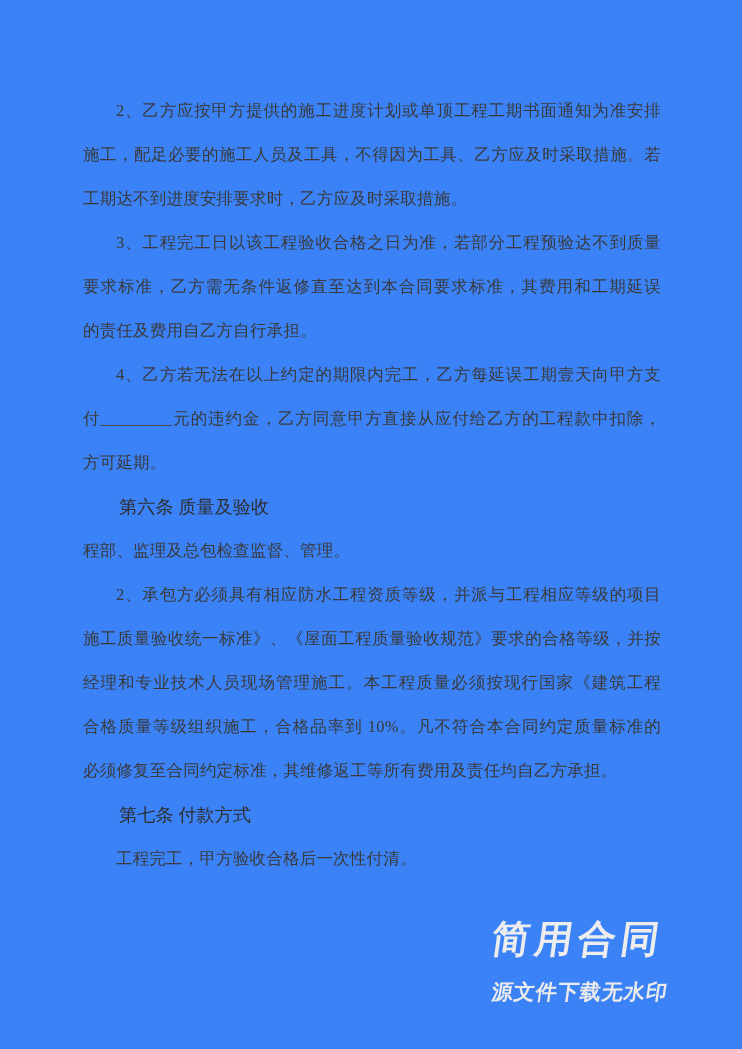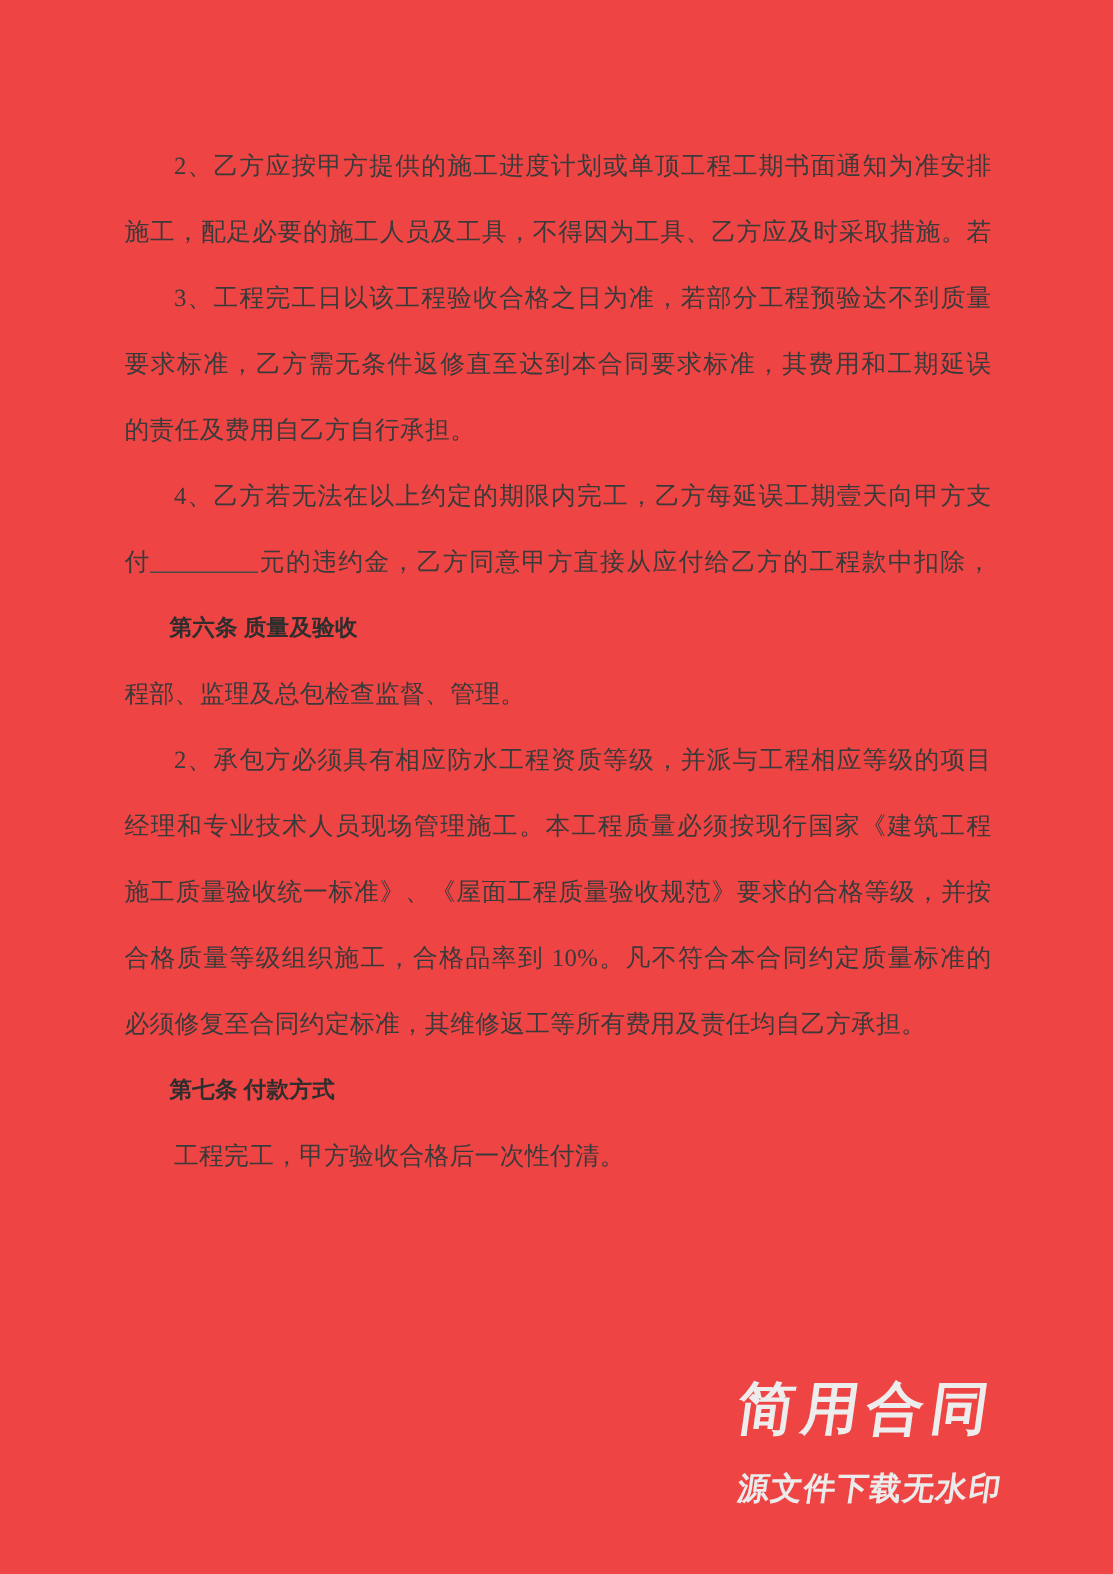--- a/index.html
+++ b/index.html
@@ -9,21 +9,21 @@
     height: 1049px;
     background: #ffffff;
     overflow: hidden;
     font-family: "Liberation Serif", "DejaVu Serif", serif;
   }
 
   .page {
     position: relative;
     width: 742px;
     height: 1049px;
-    background: #ef4444;
+    background: #3b82f6;
   }
 
   .doc {
     position: absolute;
     left: 83px;
     top: 89px;
     width: 578px;
     color: #3a3a3a;
   }
 
@@ -37,22 +37,22 @@
     white-space: normal;
   }
 
   
   .line.full { text-align-last: justify; }
 
   
   .line.first { text-indent: 2em; }
 
   .heading .line {
-    font-weight: bold;
-    font-size: 15px;
+    font-weight: normal;
+    font-size: 18px;
     color: #2e2e2e;
   }
 
   .blank-field {
     display: inline-block;
     width: 72px;
     height: 3px;
     border-bottom: 1px solid #4a4a4a;
     vertical-align: -2px;
   }
@@ -91,47 +91,49 @@
 </head>
 <body>
 
 <div class="page">
 
   <div class="doc">
 
     <div class="paragraph">
       <div class="line first full">2、乙方应按甲方提供的施工进度计划或单顶工程工期书面通知为准安排</div>
       <div class="line full">施工，配足必要的施工人员及工具，不得因为工具、乙方应及时采取措施。若</div>
+      <div class="line">工期达不到进度安排要求时，乙方应及时采取措施。</div>
     </div>
 
     <div class="paragraph">
       <div class="line first full">3、工程完工日以该工程验收合格之日为准，若部分工程预验达不到质量</div>
       <div class="line full">要求标准，乙方需无条件返修直至达到本合同要求标准，其费用和工期延误</div>
       <div class="line">的责任及费用自乙方自行承担。</div>
     </div>
 
     <div class="paragraph">
       <div class="line first full">4、乙方若无法在以上约定的期限内完工，乙方每延误工期壹天向甲方支</div>
       <div class="line full">
         <span>付</span><span class="blank-field"></span><span>元的违约金，乙方同意甲方直接从应付给乙方的工程款中扣除，</span>
       </div>
+      <div class="line">方可延期。</div>
     </div>
 
     <div class="heading">
       <div class="line first">第六条 质量及验收</div>
     </div>
 
     <div class="paragraph">
       <div class="line">程部、监理及总包检查监督、管理。</div>
     </div>
 
     <div class="paragraph">
       <div class="line first full">2、承包方必须具有相应防水工程资质等级，并派与工程相应等级的项目</div>
+      <div class="line full">施工质量验收统一标准》、《屋面工程质量验收规范》要求的合格等级，并按</div>
       <div class="line full">经理和专业技术人员现场管理施工。本工程质量必须按现行国家《建筑工程</div>
-      <div class="line full">施工质量验收统一标准》、《屋面工程质量验收规范》要求的合格等级，并按</div>
       <div class="line full">合格质量等级组织施工，合格品率到 10%。凡不符合本合同约定质量标准的</div>
       <div class="line">必须修复至合同约定标准，其维修返工等所有费用及责任均自乙方承担。</div>
     </div>
 
     <div class="heading">
       <div class="line first">第七条 付款方式</div>
     </div>
 
     <div class="paragraph">
       <div class="line first">工程完工，甲方验收合格后一次性付清。</div>

